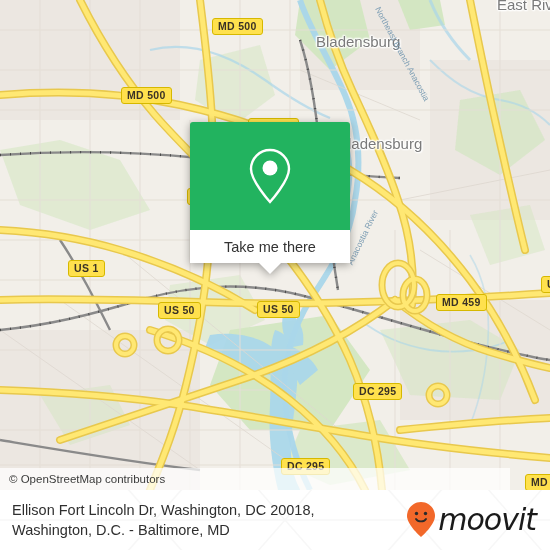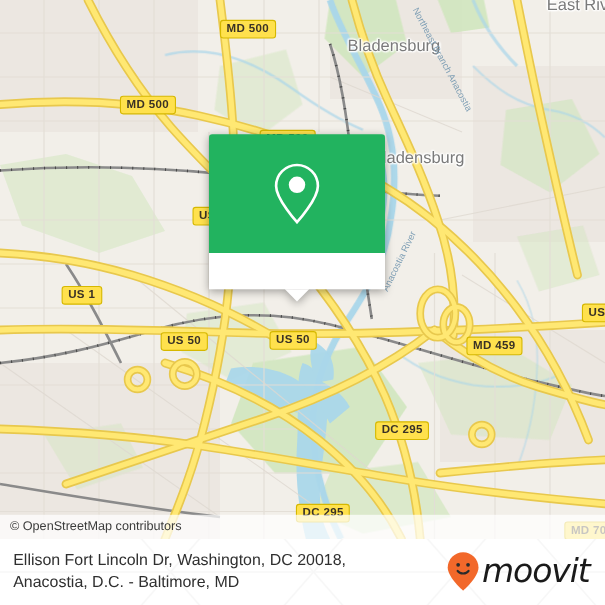--- a/index.html
+++ b/index.html
@@ -26,20 +26,21 @@
     border-radius:3px;
     color:#3a3226;
     font-size:10.5px;
     font-weight:bold;
     letter-spacing:.3px;
     padding:1.5px 5px 2px 5px;
     white-space:nowrap;
     line-height:1.05;
     font-family:"Liberation Sans", sans-serif;
     box-sizing:border-box;
+    margin-left:12px;
   }
 
   
   .place{
     position:absolute;
     color:#7a7a7a;
     font-size:15px;
     white-space:nowrap;
     text-shadow:
       1px 0 1.6px #fff, -1px 0 1.6px #fff,
@@ -51,21 +52,21 @@
     position:absolute;
     color:#7f9fb5;
     font-size:8.5px;
     white-space:nowrap;
     font-style:normal;
     font-family:"Liberation Sans", sans-serif;
   }
 
   
   #attrib{
-    position:absolute;left:0;bottom:0;width:550px;height:22px;
+    position:absolute;left:0;bottom:0;width:510px;height:22px;
     background:rgba(255,255,255,.72);
     display:flex;align-items:center;
     padding-left:9px;box-sizing:border-box;
     font-size:11.5px;color:#3b3b3b;
     font-family:"Liberation Sans", sans-serif;
   }
 
   
   #popup{
     position:absolute;left:190px;top:122px;width:160px;
@@ -261,21 +262,21 @@
 
     <div id="shields">
         <div class="shield" style="left: 200px; top: 18px;">MD 500</div>
         <div class="shield" style="left: 109px; top: 87px;">MD 500</div>
         <div class="shield" style="left: 236px; top: 118px;">MD 500</div>
         <div class="shield" style="left: 56px; top: 260px;">US 1</div>
         <div class="shield" style="left: 175px; top: 188px;">US 1</div>
         <div class="shield" style="left: 146px; top: 302px;">US 50</div>
         <div class="shield" style="left: 245px; top: 301px;">US 50</div>
         <div class="shield" style="left: 529px; top: 276px;">US</div>
-        <div class="shield" style="left: 424px; top: 306px;">MD 459</div>
+        <div class="shield" style="left: 424px; top: 294px;">MD 459</div>
         <div class="shield" style="left: 341px; top: 383px;">DC 295</div>
         <div class="shield" style="left: 269px; top: 458px;">DC 295</div>
         <div class="shield" style="left: 513px; top: 474px;">MD 704</div>
       </div>
 
     <div id="places">
         <div class="place" style="left: 316px; top: 33px;">Bladensburg</div>
         <div class="place" style="left: 497px; top: -4px;">East Riverdale</div>
         <div class="place" style="left: 338px; top: 135px;">Bladensburg</div>
       </div>
@@ -286,20 +287,21 @@
       </div>
 
     <div id="popup">
       <div id="popup-head">
         <svg width="44" height="58" viewBox="0 0 44 58">
           <path d="M22,3 C11.5,3 3,11.5 3,22 C3,34 22,55 22,55 C22,55 41,34 41,22 C41,11.5 32.5,3 22,3 Z" fill="none" stroke="#ffffff" stroke-width="2.4"></path>
           <circle cx="22" cy="21" r="7.5" fill="#ffffff"></circle>
         </svg>
       </div>
       <div id="popup-body">
+        <span>Take me there</span>
         <span id="popup-tail"></span>
       </div>
     </div>
 
     <div id="attrib">
       <span>© OpenStreetMap contributors</span>
     </div>
   </div>
 
   <div id="footer">
@@ -312,21 +314,21 @@
           <path d="M320,-10 L250,70"></path>
         <path d="M380,-10 L450,70"></path>
           <path d="M450,-10 L380,70"></path>
         <path d="M480,-10 L550,70"></path>
           <path d="M550,-10 L480,70"></path>
         <path d="M0,30 L550,30"></path>
       </g>
     </svg>
     <div id="footer-text">
       <div>Ellison Fort Lincoln Dr, Washington, DC 20018,</div>
-      <div>Anacostia, D.C. - Baltimore, MD</div>
+      <div>Washington, D.C. - Baltimore, MD</div>
     </div>
     <div id="brand">
       <svg width="30" height="38" viewBox="0 0 30 38">
         <path d="M15,1 C7.3,1 1,7.3 1,15 C1,24 15,36 15,36 C15,36 29,24 29,15 C29,7.3 22.7,1 15,1 Z" fill="#f2682a"></path>
         <circle cx="10.5" cy="12.5" r="1.7" fill="#2b2b2b"></circle>
         <circle cx="19.5" cy="12.5" r="1.7" fill="#2b2b2b"></circle>
         <path d="M10,18 C12,21.2 18,21.2 20,18" fill="none" stroke="#2b2b2b" stroke-width="1.9" stroke-linecap="round"></path>
       </svg>
       <span id="brand-word">moovit</span>
     </div>

